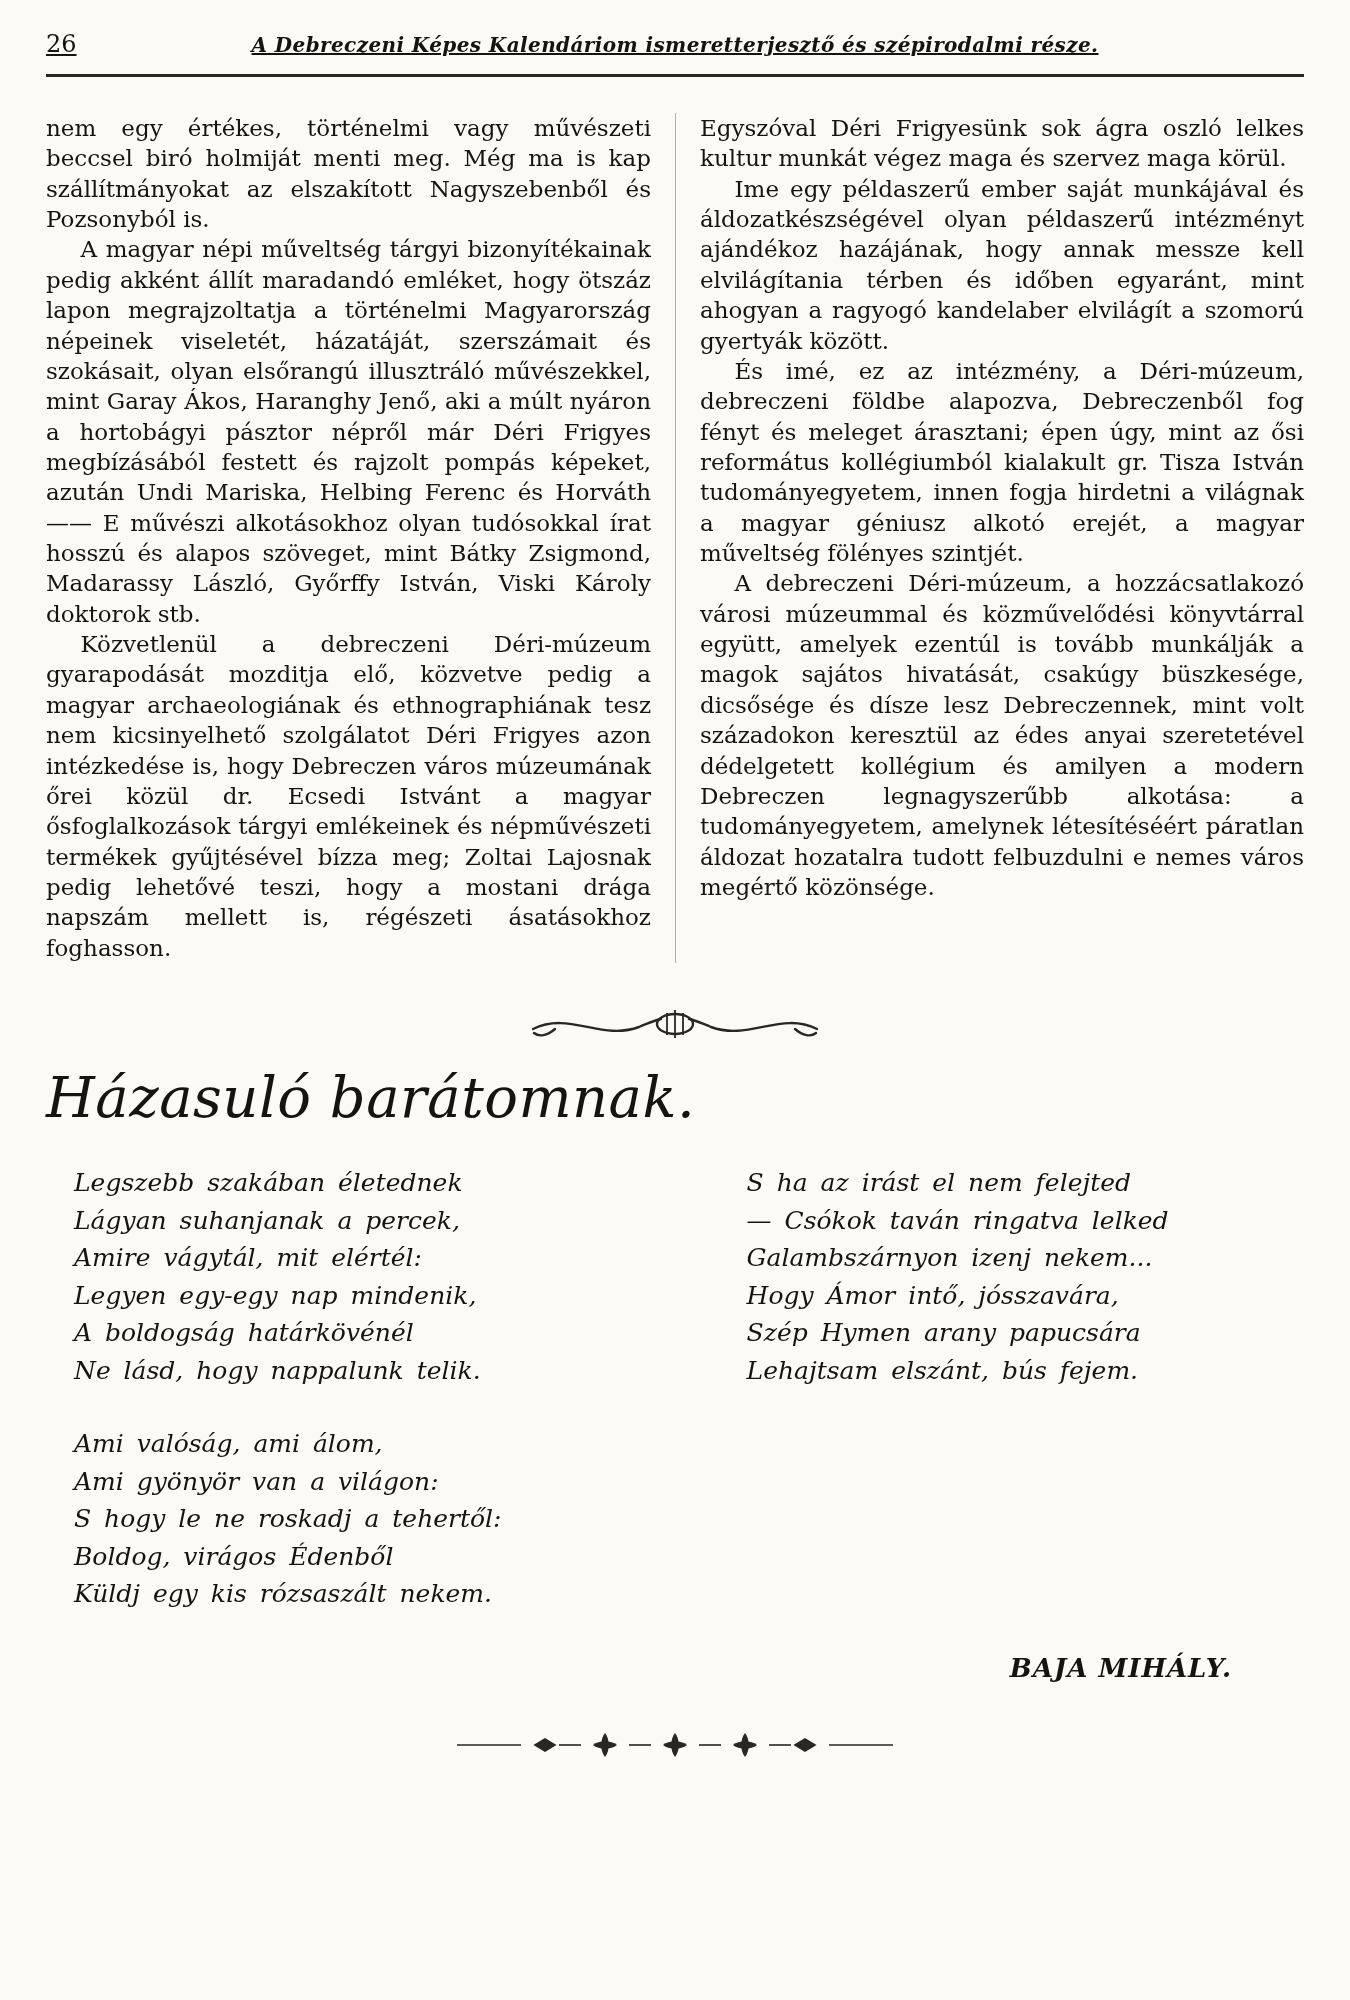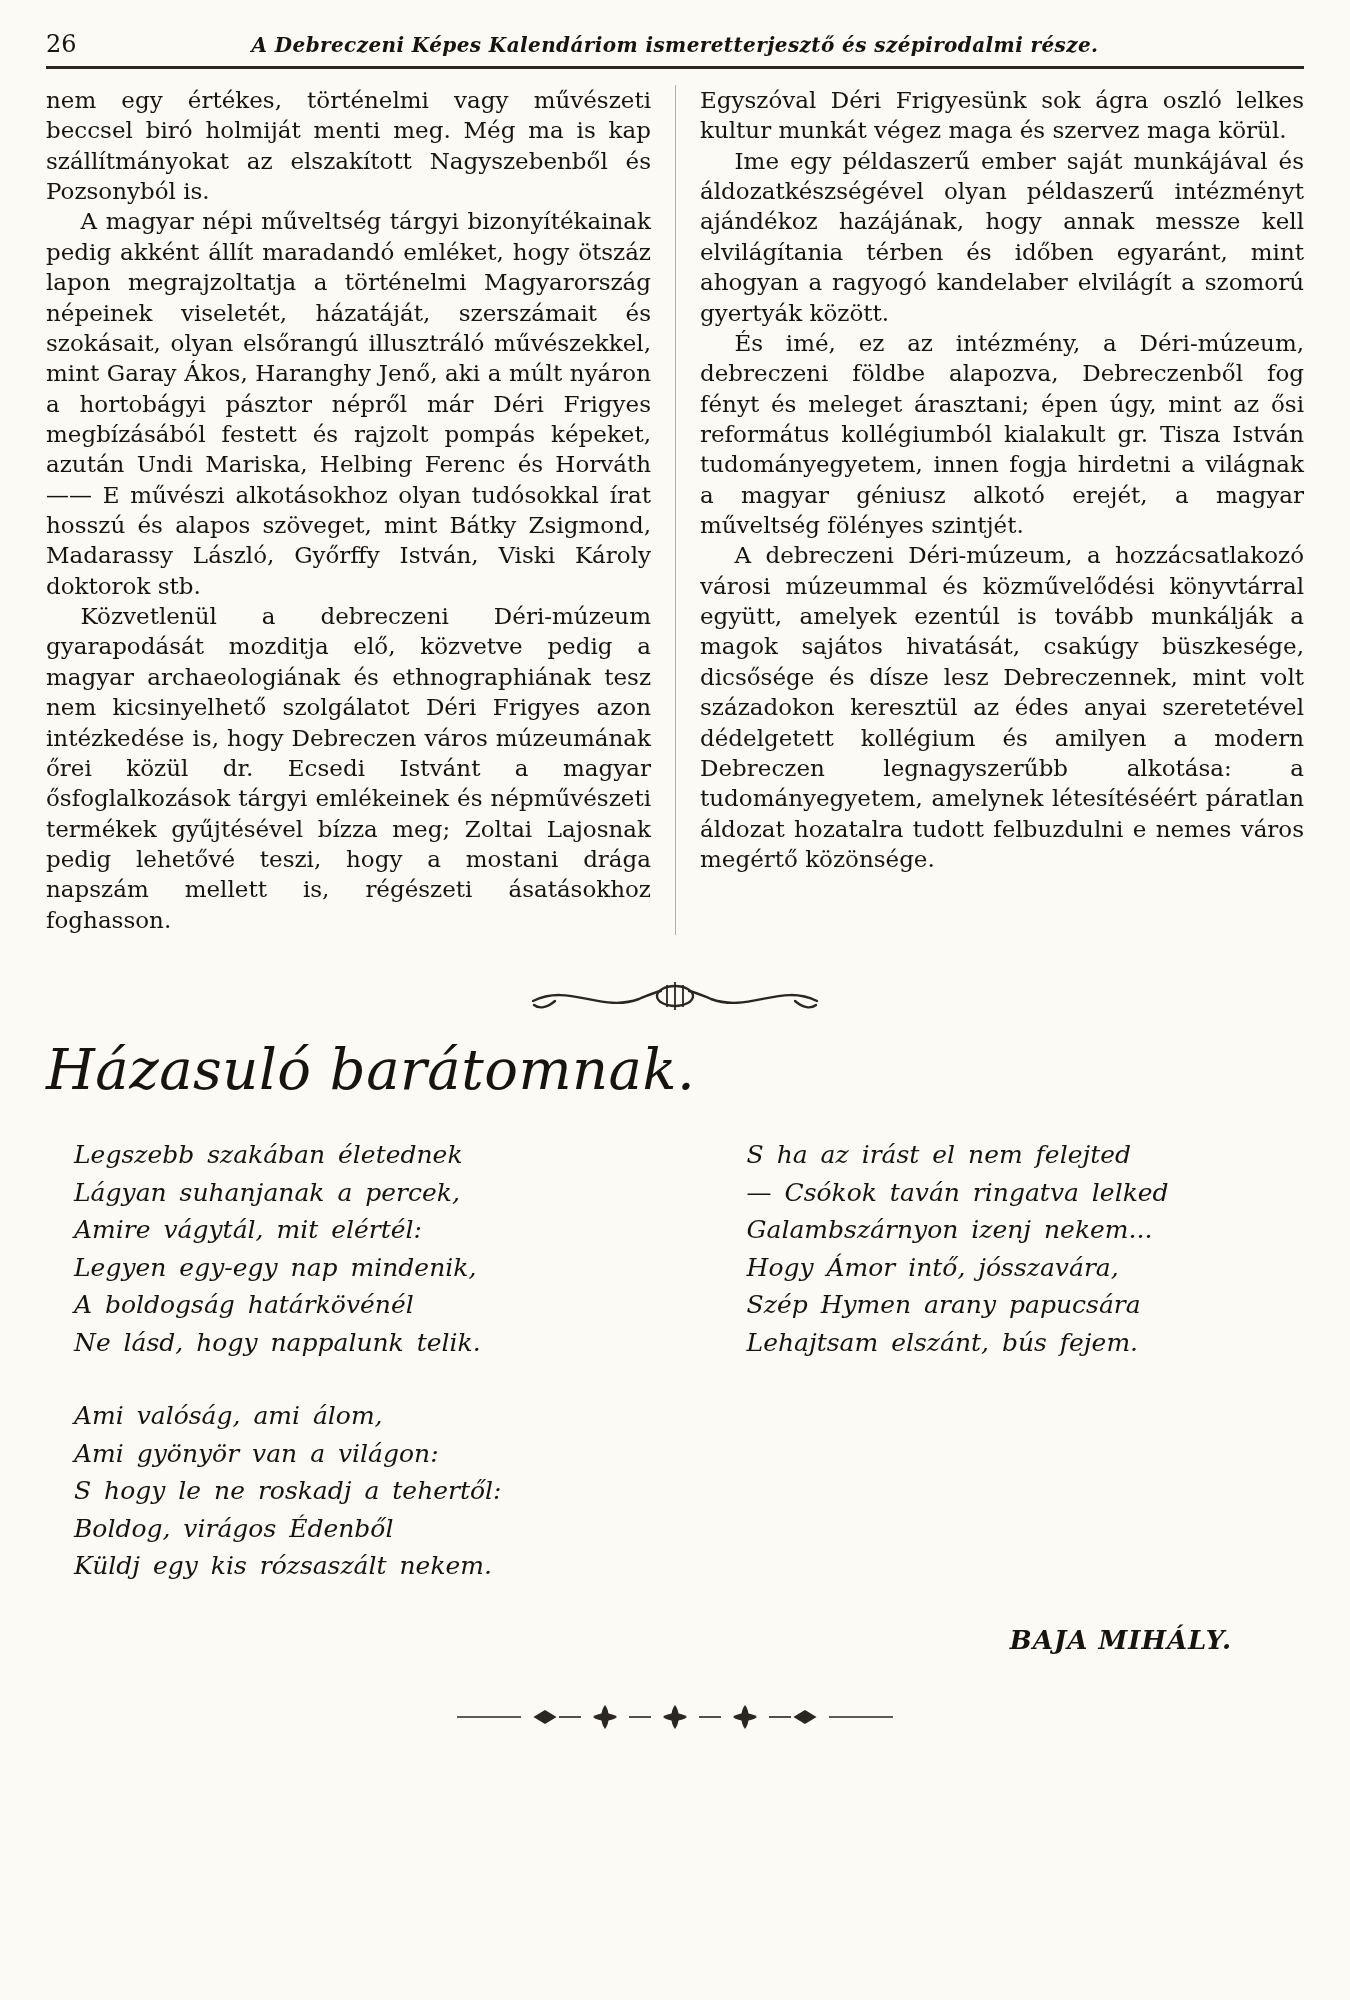--- a/index.html
+++ b/index.html
@@ -13,40 +13,41 @@
     color: #17130e;
     font-family: "DejaVu Serif", "Liberation Serif", serif;
     padding: 30px 46px 0 46px;
     overflow: hidden;
   }
   
   .header {
     display: flex;
     align-items: baseline;
     border-bottom: 3px solid #2a2620;
-    padding-bottom: 8px;
+    padding-bottom: 16px;
+    text-decoration: underline;
   }
   .page-number {
     font-size: 24px;
     width: 90px;
     flex: 0 0 auto;
   }
   .running-title {
     flex: 1 1 auto;
     text-align: center;
     font-size: 20px;
     font-weight: bold;
     font-style: italic;
     letter-spacing: 0.4px;
     padding-right: 90px;
   }
   
   .article {
     display: flex;
-    margin-top: 16px;
+    margin-top: 36px;
   }
   .col {
     width: 50%;
     font-size: 23px;
     line-height: 1.32;
     text-align: justify;
     text-justify: inter-word;
   }
   .col-left  { padding-right: 24px; }
   .col-right { padding-left: 24px; border-left: 1px solid #b7b2a6; }

